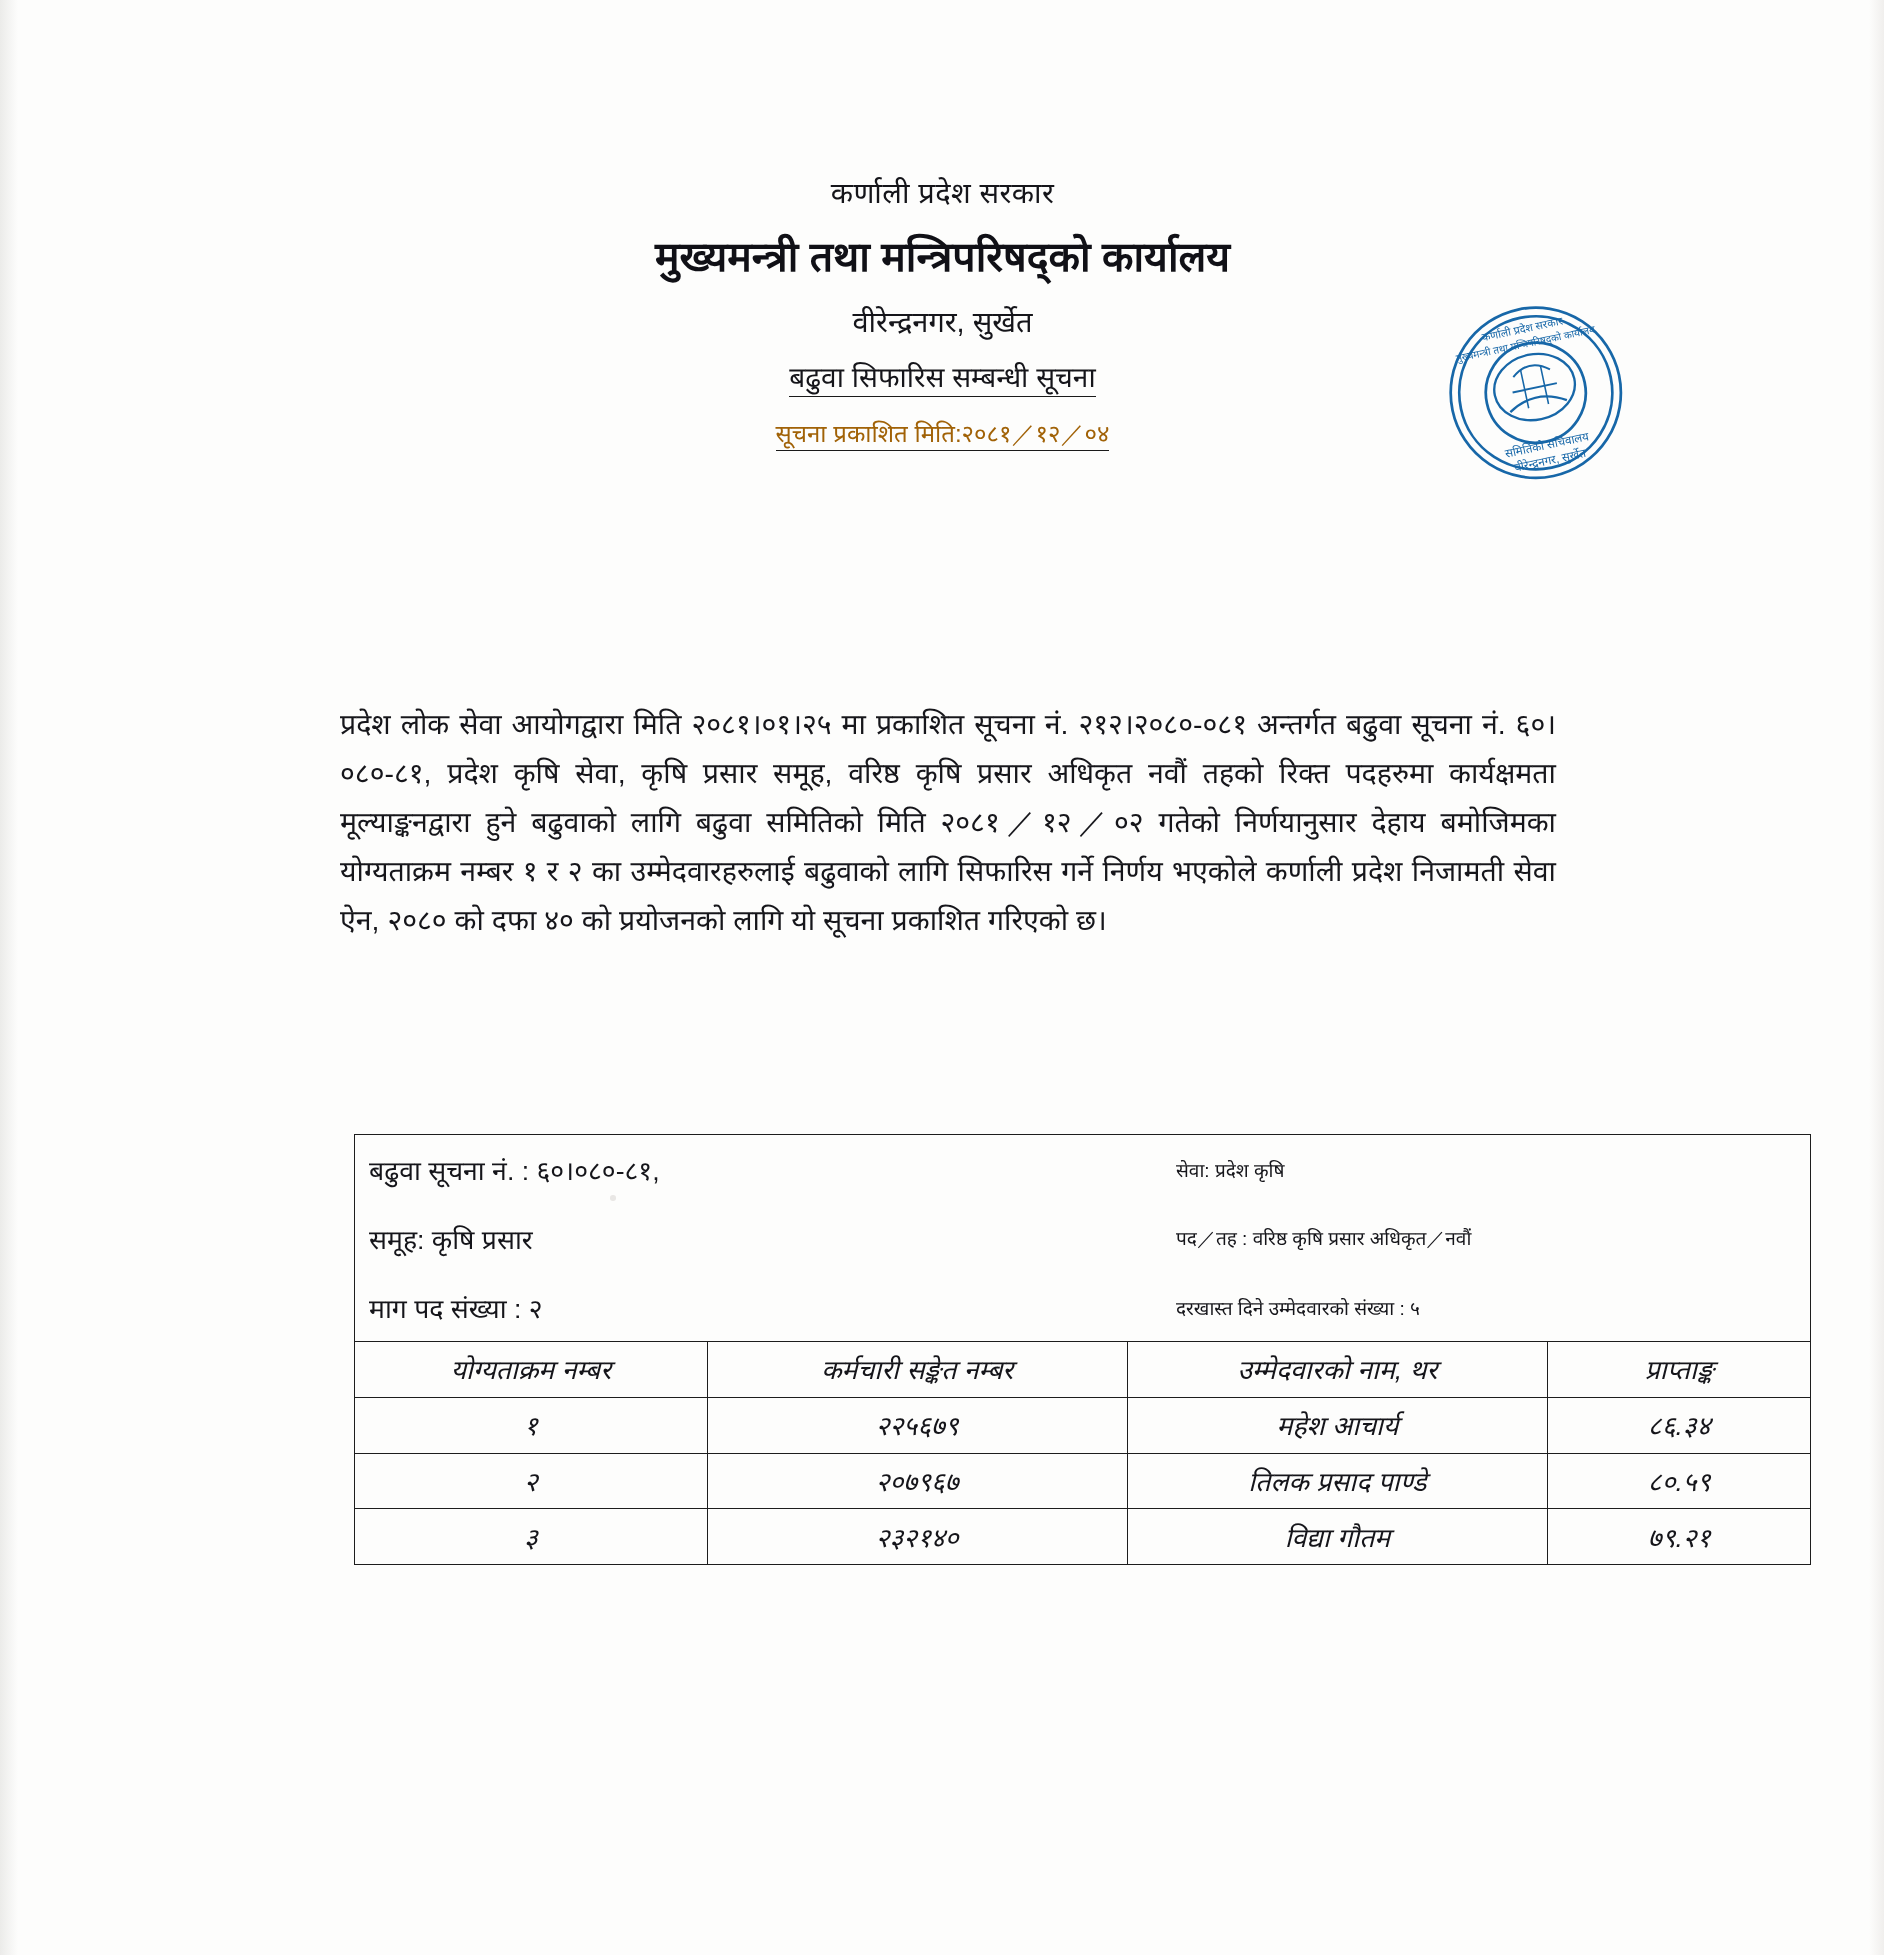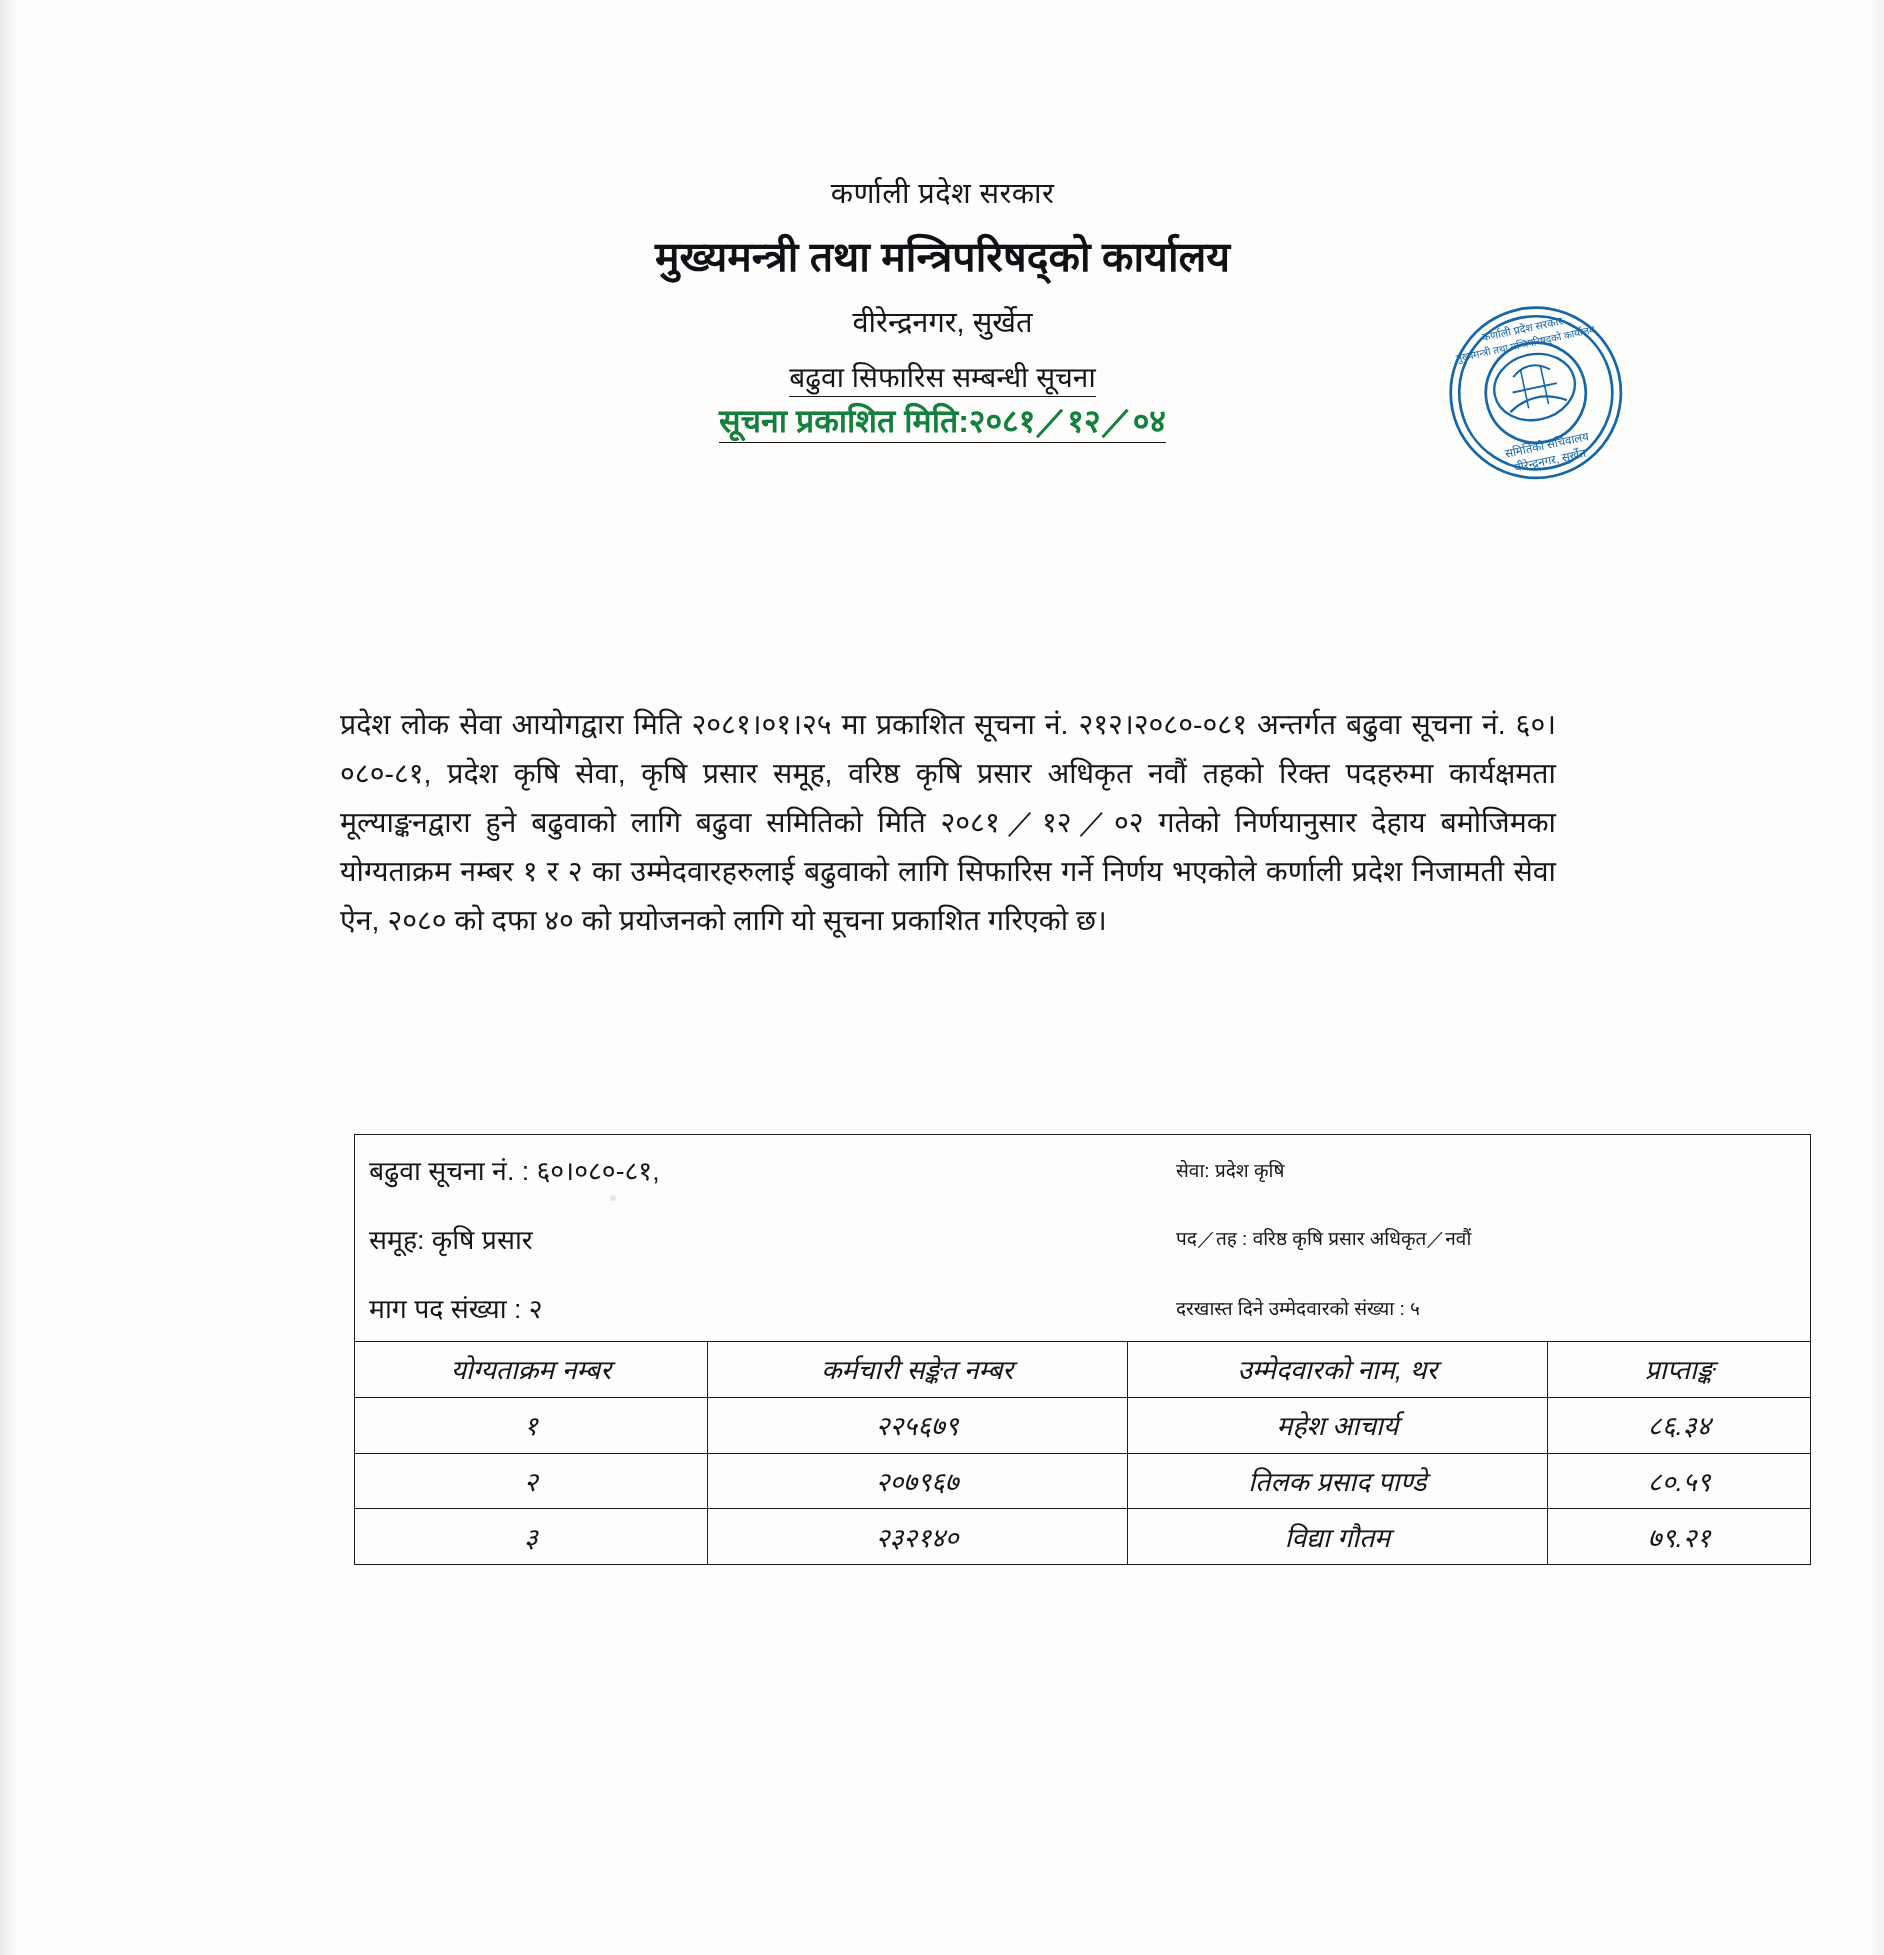--- a/index.html
+++ b/index.html
@@ -64,30 +64,29 @@
     margin-bottom: 18px;
   }
   .place-line {
     font-size: 29px;
     color: #15151a;
     margin-bottom: 17px;
   }
   .subject-line {
     font-size: 28px;
     color: #15151a;
-    margin-bottom: 3px;
+    margin-bottom: 21px;
   }
   .subject-line span, .date-line span {
     border-bottom: 1.2px solid #1a1a1a;
     padding-bottom: 2.3px;
   }
   .date-line {
-    font-size: 32px;
-    color: #15803d;
-    font-weight: bold;
+    font-size: 24px;
+    color: #a16207;
   }
 
   
   .seal {
     position: absolute;
     top: 289px;
     left: 1416px;
     width: 242px;
     height: 219px;
     pointer-events: none;

